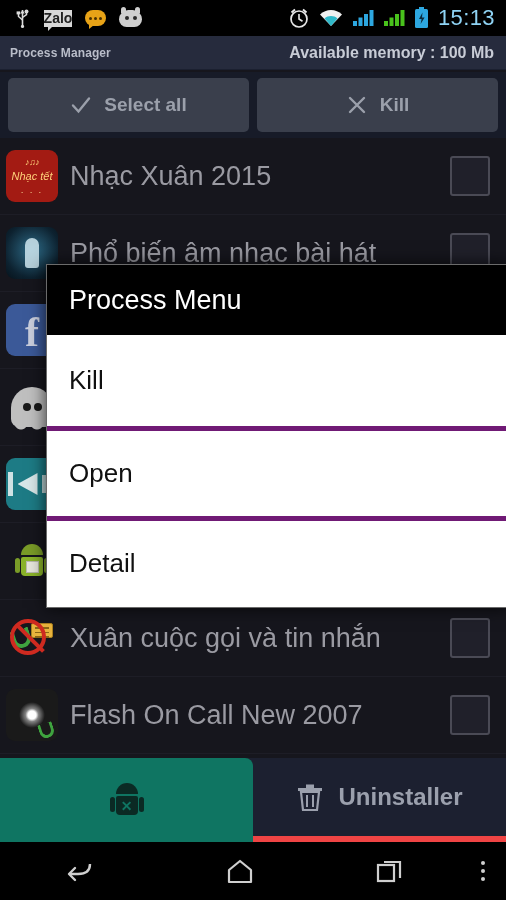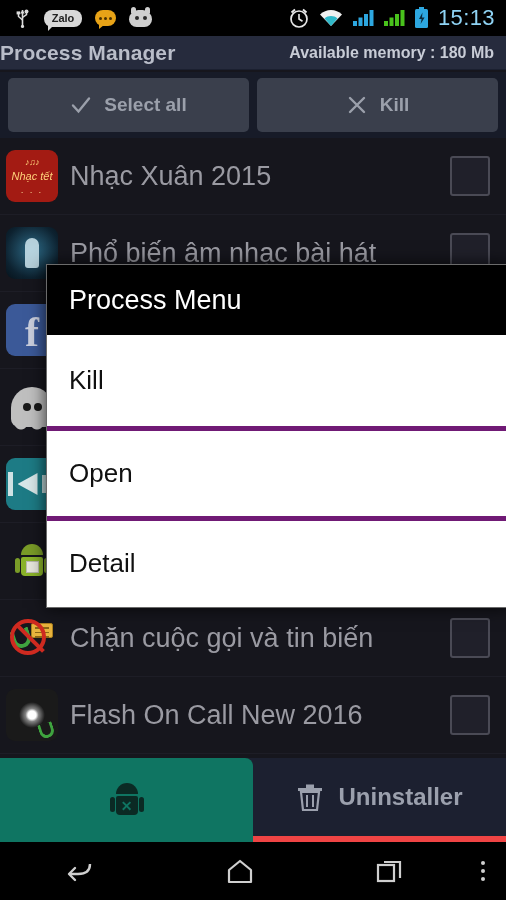--- a/index.html
+++ b/index.html
@@ -24,23 +24,23 @@
     display: flex; align-items: center;
   }
   #status-left { display: flex; align-items: center; gap: 13px; padding-left: 14px; }
   #status-right { display: flex; align-items: center; gap: 9px; margin-left: auto; padding-right: 11px; }
   .sb-ico { display: block; }
   #clock {
     color: #8fd3f4; font-size: 22px; font-weight: 400;
     letter-spacing: .4px; 
   }
   .zalo-bubble {
-    position: relative; width: 38px; height: 17px;
-    background: #d8d8d8; border-radius: 8px;
-    font-size: 11px; color: #222; font-weight: bold;
+    position: relative; width: 28px; height: 17px;
+    background: #d8d8d8; border-radius: 0;
+    font-size: 14px; color: #222; font-weight: bold;
     display: flex; align-items: center; justify-content: center;
     font-family: "Liberation Sans", sans-serif;
   }
   .zalo-bubble:after {
     content: ""; position: absolute; bottom: -4px; left: 4px;
     border-left: 5px solid #d8d8d8; border-bottom: 5px solid transparent;
   }
   .msg-bubble {
     position: relative; width: 21px; height: 16px;
     background: #e8a317; border-radius: 9px;
@@ -66,22 +66,22 @@
 
   
   #appbar {
     position: absolute; top: 36px; left: 0;
     width: 506px; height: 34px;
     background: #262b3d;
     display: flex; align-items: center;
     border-bottom: 1px solid #1b2030;
   }
   #app-title {
-    color: #b9bdc9; font-size: 21px; font-weight: bold;
-    padding-left: 0; letter-spacing: .1px;
+    color: #b9bdc9; font-size: 12px; font-weight: bold;
+    padding-left: 10px; letter-spacing: .1px;
   }
   #memory-text {
     color: #c8ccd6; font-size: 16px; font-weight: bold;
     margin-left: auto; padding-right: 12px;
   }
 
   
   #toolbar {
     position: absolute; top: 72px; left: 0;
     width: 506px; height: 66px;
@@ -344,21 +344,21 @@
         <rect x="5" y="0" width="5" height="2.5" fill="#2da7e0"></rect>
         <rect x="1" y="2" width="13" height="19" rx="1.5" fill="#2da7e0"></rect>
         <path d="M8.5 5.5L5 12h2.6l-1 5 4-6.6H8z" fill="#0b2b3d"></path>
       </svg>
       <div id="clock">15:13</div>
     </div>
   </div>
 
   <div id="appbar">
     <div id="app-title">Process Manager</div>
-    <div id="memory-text">Available memory : 180 Mb</div>
+    <div id="memory-text">Available memory : 100 Mb</div>
   </div>
 
   <div id="toolbar">
     <div class="tb-btn">
       <svg class="tb-ico" width="22" height="22" viewBox="0 0 22 22">
         <path d="M3 11.5l5.5 6L19 4.5" stroke="#9ba0ab" stroke-width="2.4" fill="none" stroke-linecap="round"></path>
       </svg>
       <span class="tb-label">Select all</span>
     </div>
     <div class="tb-btn">
@@ -437,30 +437,30 @@
         <div class="block-wrap">
           <div class="phone"></div>
           <div class="sms">
               <i></i>
               <i></i>
               <i></i>
             </div>
           <div class="slash"></div>
         </div>
       </div>
-      <div class="row-label">Chặn cuộc gọi và tin biến</div>
+      <div class="row-label">Xuân cuộc gọi và tin nhắn</div>
       <div class="row-check"></div>
     </div>
 
     <div class="row">
       <div class="row-icon ic-flash">
         <div class="burst"></div>
           <div class="ph"></div>
       </div>
-      <div class="row-label">Flash On Call New 2016</div>
+      <div class="row-label">Flash On Call New 2007</div>
       <div class="row-check"></div>
     </div>
   </div>
 
   <div id="dialog">
     <div id="dialog-header">
       <div id="dialog-title">Process Menu</div>
     </div>
     <div id="dialog-body">
       <div class="menu-item">Kill</div>

